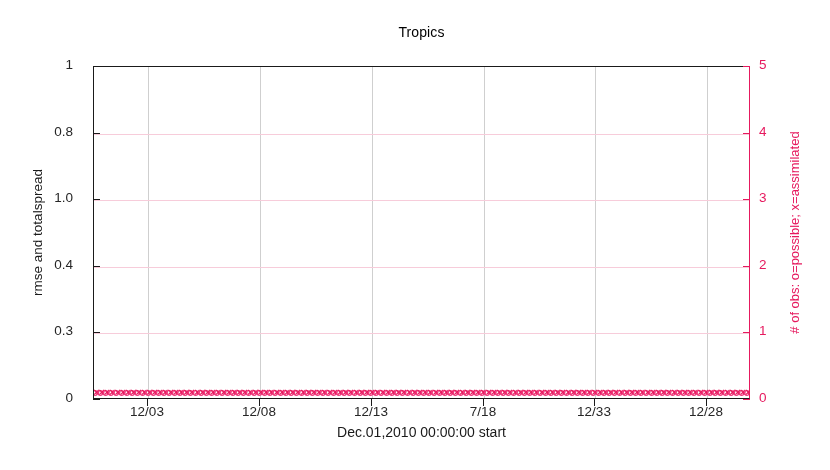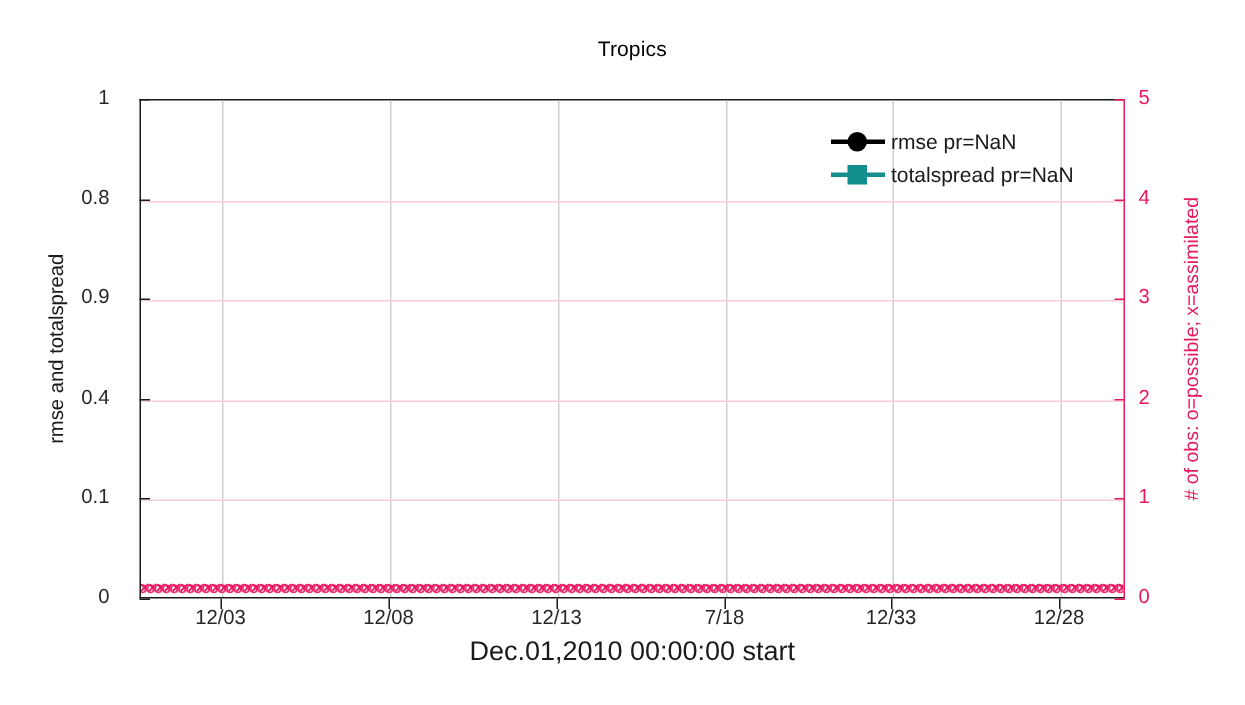--- a/index.html
+++ b/index.html
@@ -155,21 +155,21 @@
     white-space: nowrap;
     font-size: 13px;
     color: #e6195e;
   }
   .xtitle {
     position: absolute;
     left: 93px;
     top: 424px;
     width: 657px;
     text-align: center;
-    font-size: 18px;
+    font-size: 14px;
     color: #1a1a1a;
   }
 
   
   .caption {
     position: absolute;
     left: 93px;
     top: 448px;
     width: 657px;
     text-align: center;
@@ -520,59 +520,43 @@
         <span class="obs-mark o-mark" style="left: 637px;">o</span>
         <span class="obs-mark x-mark" style="left: 638.4px;">×</span>
         <span class="obs-mark o-mark" style="left: 642.3px;">o</span>
         <span class="obs-mark x-mark" style="left: 643.7px;">×</span>
         <span class="obs-mark o-mark" style="left: 647.6px;">o</span>
         <span class="obs-mark x-mark" style="left: 649px;">×</span>
         <span class="obs-mark o-mark" style="left: 652.9px;">o</span>
         <span class="obs-mark x-mark" style="left: 654.3px;">×</span>
       </div>
 
-    <div class="legend" style="position:absolute; left:458px; top:14px;">
-      <div class="legend-row">
-        <span class="legend-sym">
-          <span class="legend-line" style="background:#000000;"></span>
-          <span class="legend-marker-circle" style="background:#000000;"></span>
-        </span>
-        <span class="legend-text">rmse pr=NaN</span>
-      </div>
-      <div class="legend-row">
-        <span class="legend-sym">
-          <span class="legend-line" style="background:#128e8e;"></span>
-          <span class="legend-marker-square" style="background:#128e8e;"></span>
-        </span>
-        <span class="legend-text">totalspread pr=NaN</span>
-      </div>
-    </div>
   </div>
 
   <div id="axis-decorations">
       <div class="tick-bottom" style="left: 147px;"></div>
       <div class="xlabel-tick" style="left: 147px; text-align: center;">12/03</div>
       <div class="tick-bottom" style="left: 259px;"></div>
       <div class="xlabel-tick" style="left: 259px;">12/08</div>
       <div class="tick-bottom" style="left: 371px;"></div>
       <div class="xlabel-tick" style="left: 371px;">12/13</div>
       <div class="tick-bottom" style="left: 483px;"></div>
       <div class="xlabel-tick" style="left: 483px;">7/18</div>
       <div class="tick-bottom" style="left: 594px;"></div>
       <div class="xlabel-tick" style="left: 594px;">12/33</div>
       <div class="tick-bottom" style="left: 706px;"></div>
       <div class="xlabel-tick" style="left: 706px;">12/28</div>
       <div class="tick-left" style="top: 399px;"></div>
       <div class="ylabel-left" style="top: 390px;">0</div>
       <div class="tick-left" style="top: 332.4px;"></div>
-      <div class="ylabel-left" style="top: 323.4px;">0.1</div>
+      <div class="ylabel-left" style="top: 323.4px;">0.3</div>
       <div class="tick-left" style="top: 265.8px;"></div>
       <div class="ylabel-left" style="top: 256.8px;">0.4</div>
       <div class="tick-left" style="top: 199.2px;"></div>
-      <div class="ylabel-left" style="top: 190.2px;">0.9</div>
+      <div class="ylabel-left" style="top: 190.2px;">1.0</div>
       <div class="tick-left" style="top: 132.6px;"></div>
       <div class="ylabel-left" style="top: 123.6px; margin-left: 44px;">0.8</div>
       <div class="tick-left" style="top: 66px;"></div>
       <div class="ylabel-left" style="top: 57px;">1</div>
       <div class="tick-right" style="top: 399px; left: 743px;"></div>
       <div class="ylabel-right" style="top: 390px;">0</div>
       <div class="tick-right" style="top: 332.4px; left: 743px;"></div>
       <div class="ylabel-right" style="top: 323.4px;">1</div>
       <div class="tick-right" style="top: 265.8px; left: 743px;"></div>
       <div class="ylabel-right" style="top: 256.8px;">2</div>

